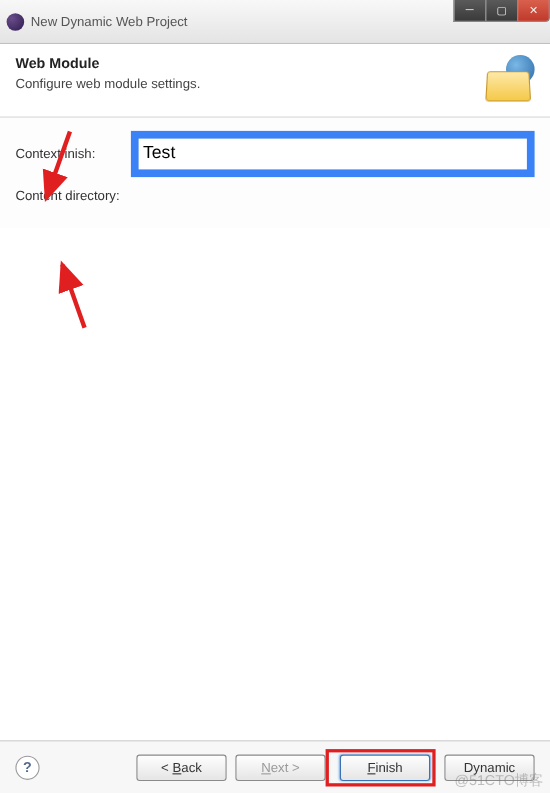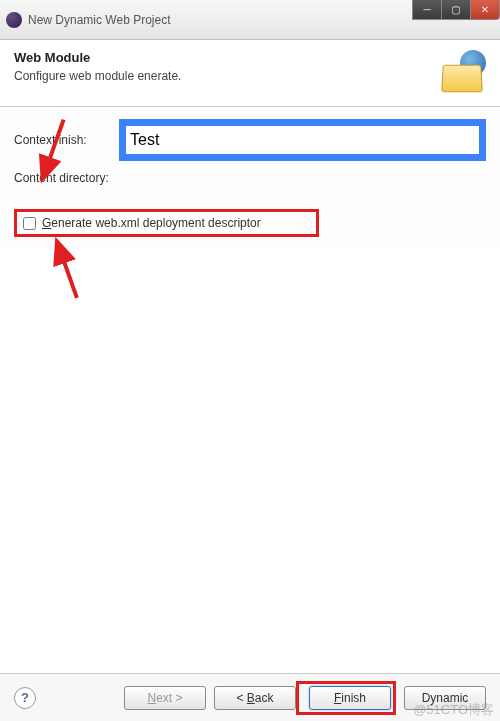--- a/index.html
+++ b/index.html
@@ -216,41 +216,37 @@
   <div class="window-controls">
     <div class="win-btn">─</div>
     <div class="win-btn">▢</div>
     <div class="win-btn close">✕</div>
   </div>
 </div>
 
 <div class="header-panel">
   <div class="header-text">
     <h2>Web Module</h2>
-    <p>Configure web module enerate.</p>
+    <p>Configure web module settings.</p>
   </div>
   <div class="header-icon">
     <div class="globe"></div>
     <div class="folder"></div>
   </div>
 </div>
 
 <div class="content">
   <div class="form-row">
     <label>Context inish:</label>
     <input type="text" value="Test" style="">
   </div>
   <div class="form-row">
     <label>Content directory:</label>
   </div>
 
-  <div class="checkbox-row">
-    <input type="checkbox" style="">
-    <label><span class="underline-mnemonic">G</span>enerate web.xml deployment descriptor</label>
-  </div>
 </div>
 
 <div class="arrow arrow1">
   <svg width="60" height="80">
       <defs>
         <marker id="ah1" markerWidth="8" markerHeight="8" refX="6" refY="3" orient="auto">
           <polygon points="0 0, 7 3, 0 6" fill="#e02020"></polygon>
         </marker>
       </defs>
       <line x1="8" y1="8" x2="45" y2="60" stroke="#e02020" stroke-width="4" marker-end="url(#ah1)"></line>
@@ -263,21 +259,21 @@
           <polygon points="0 0, 7 3, 0 6" fill="#e02020"></polygon>
         </marker>
       </defs>
       <line x1="18" y1="68" x2="8" y2="8" stroke="#e02020" stroke-width="4" marker-end="url(#ah2)"></line>
     </svg>
 </div>
 
 <div class="button-bar">
   <div class="help-icon">?</div>
   <div class="spacer"></div>
+  <button class="btn">&lt; <span class="underline-mnemonic">B</span>ack</button>
   <button class="btn" disabled=""><span class="underline-mnemonic">N</span>ext &gt;</button>
-  <button class="btn">&lt; <span class="underline-mnemonic">B</span>ack</button>
   <span class="finish-wrapper">
     <button class="btn default"><span class="underline-mnemonic">F</span>inish</button>
   </span>
   <button class="btn">Dynamic</button>
 </div>
 
 <div class="watermark">@51CTO博客</div>
 
 </body></html>

